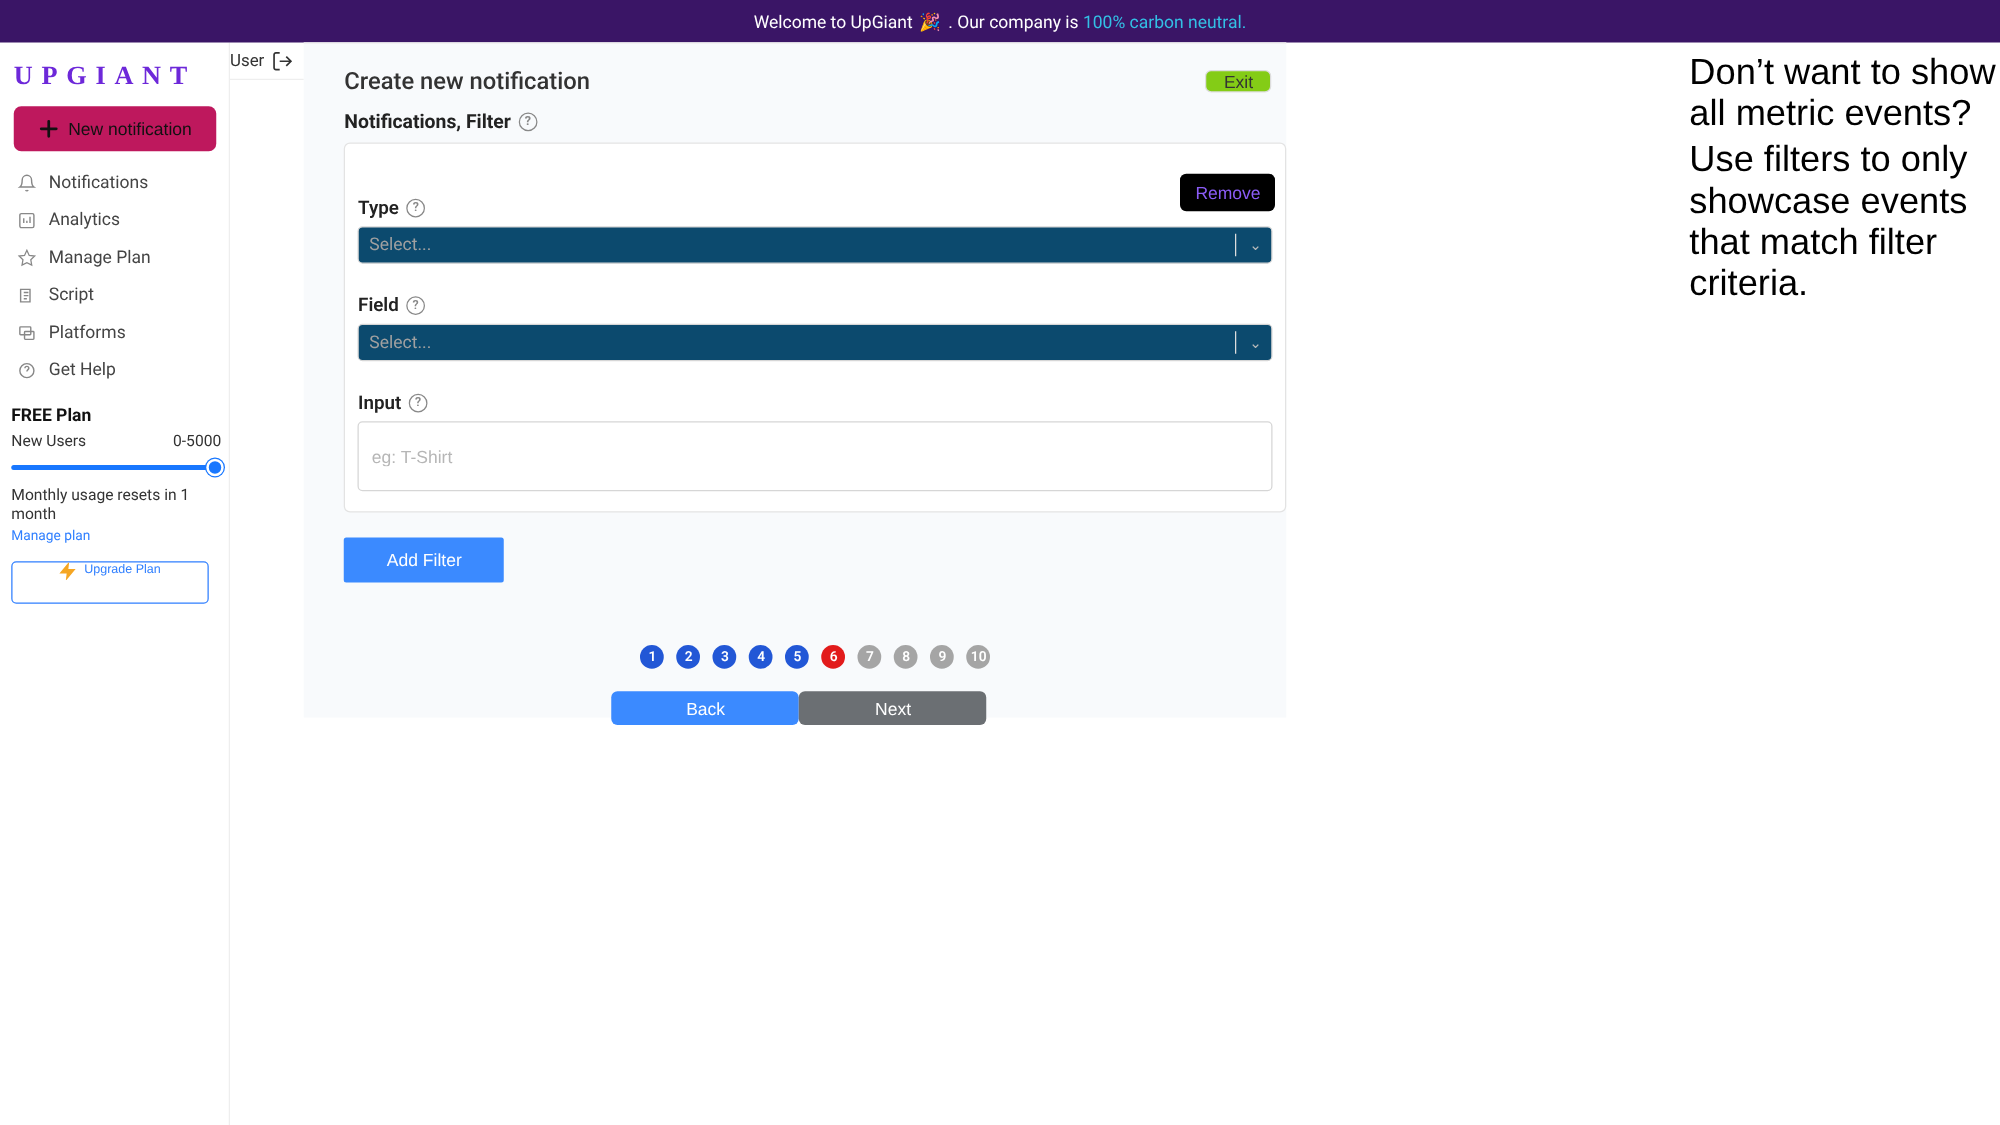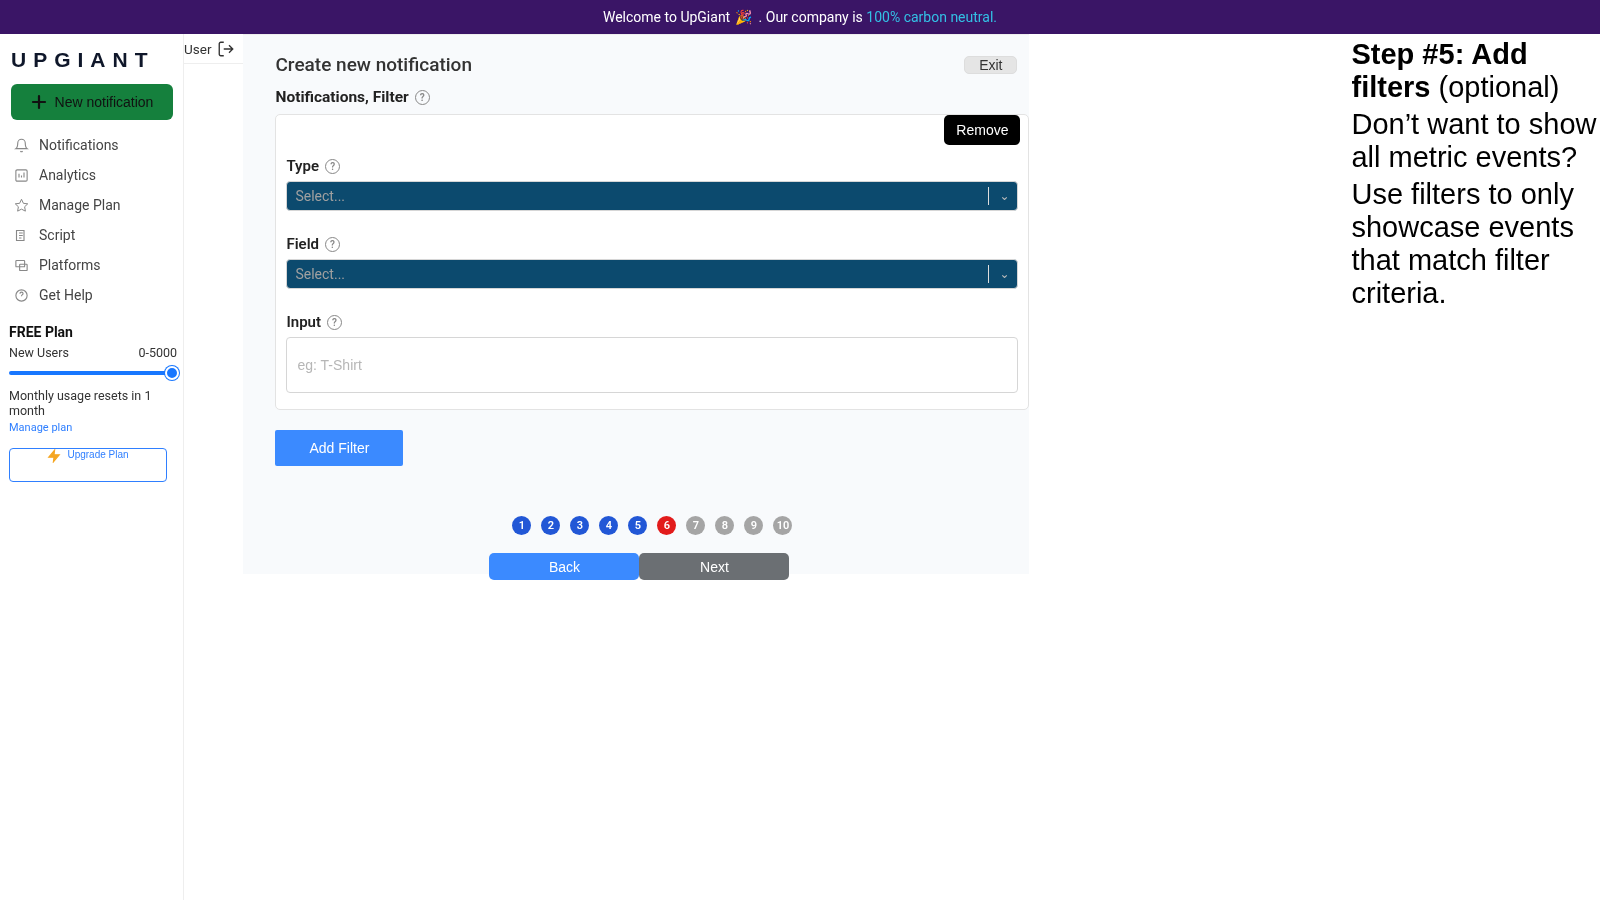--- a/index.html
+++ b/index.html
@@ -5,22 +5,22 @@
   * { box-sizing: border-box; margin: 0; padding: 0; }
   body { font-family: -apple-system, BlinkMacSystemFont, "Segoe UI", Roboto, Helvetica, Arial, sans-serif; background: #fff; color: #111; width:1600px; height:900px; overflow:hidden; }
   
   .banner { background:#3a1566; color:#fff; height:34px; display:flex; align-items:center; justify-content:center; font-size:14px; position:relative; }
   .banner .link { color:#33c0e5; }
   .banner .emoji { margin: 0 2px; }
   
   .appwrap { display:flex; height:866px; }
   
   .sidebar { width:184px; border-right:1px solid #eee; padding:8px 6px 8px 9px; display:flex; flex-direction:column; }
-  .logo { font-size:21px; letter-spacing:7px; font-weight:700; color:#0f172a; padding:6px 0 12px 2px; font-family: Liberation Sans, sans-serif; }
-  .newnotif { background:#15803d; border:none; border-radius:6px; height:36px; font-size:14px; display:flex; align-items:center; justify-content:center; gap:8px; cursor:pointer; color:#111; width:162px; margin-bottom:10px; margin-left:2px;}
+  .logo { font-size:21px; letter-spacing:7px; font-weight:700; color:#6d28d9; padding:6px 0 12px 2px; font-family: Liberation Serif, serif; }
+  .newnotif { background:#be185d; border:none; border-radius:6px; height:36px; font-size:14px; display:flex; align-items:center; justify-content:center; gap:8px; cursor:pointer; color:#111; width:162px; margin-bottom:10px; margin-left:2px;}
   .plusicon svg { display:block; }
   
   .navitem { display:flex; align-items:center; gap:10px; font-size:14px; color:#444; padding:7px 4px; border-radius:5px; cursor:pointer; }
   .navitem .ico { width:16px; height:16px; display:flex; align-items:center; justify-content:center; color:#888;}
   
   .planbox { margin-top:14px; font-size:12px; }
   .planbox .title { font-weight:700; font-size:14px; color:#111; margin-bottom:5px; }
   .row1 { display:flex; justify-content:space-between; font-size:12.5px; color:#333; margin-bottom:6px;}
   .slider { position:relative; height:14px; margin-bottom:8px; }
   .slider .track { position:absolute; top:5px; left:0; right:0; height:4px; background:#1877ff; border-radius:2px; }
@@ -31,27 +31,27 @@
   .upgrade { margin-top:14px; height:34px; border:1px solid #2f7fff; color:#2f7fff; background:#fff; border-radius:4px; display:flex; align-items:flex-start; justify-content:center; gap:6px; font-size:10px; cursor:pointer; width:158px; }
   
   .maincol { flex:1; display:flex; flex-direction:row; position:relative;}
   .topbar { height:30px; border-bottom:1px solid #eee; display:flex; align-items:center; justify-content:flex-end; padding-right:8px; font-size:13.5px; color:#333; gap:6px;}
   .topbar .exiticon svg { display:block; }
   
   .content { background:#f8fafc; padding:18px 0 0 32px; border-top:1px solid #eee; height:540px; position:relative;}
   
   .hrow { display:flex; align-items:center; justify-content:space-between; padding-right:6px; }
   .h1 { font-size:19px; color:#333; font-weight:500;}
-  .exitbtn { background:#e5e5e5; border:1px solid #ddd; border-radius:5px; padding:0 14px; font-size:14px; cursor:pointer; color:#333; margin-right:6px;}
+  .exitbtn { background:#84cc16; border:1px solid #ddd; border-radius:5px; padding:0 14px; font-size:14px; cursor:pointer; color:#333; margin-right:6px;}
   
   .subhead { display:flex; align-items:center; gap:6px; font-weight:700; font-size:15.5px; margin-top:12px; color:#222;}
   .help { width:15px; height:15px; border:1.3px solid #888; border-radius:50%; display:inline-flex; align-items:center; justify-content:center; font-size:10px; color:#888; }
   
   .card { border:1px solid #e3e3e3; border-radius:5px; background:#fff; padding:14px 10px 16px 10px; margin-top:8px; position:relative; width:calc(100% - 0px);}
-  .remove { position:absolute; top:0; right:8px; background:#000; color:#ffffff; border:none; border-radius:5px; padding:7px 12px; font-size:14px; cursor:pointer; }
+  .remove { position:absolute; top:24px; right:8px; background:#000; color:#8b5cf6; border:none; border-radius:5px; padding:7px 12px; font-size:14px; cursor:pointer; }
   
   .label { display:flex; align-items:center; gap:6px; font-weight:600; font-size:15px; color:#222; margin-top:24px; margin-bottom:6px;}
   .label.first { margin-top:28px; }
   
   .select { border:1px solid #d6d6d6; border-radius:4px; height:30px; display:flex; align-items:center; padding:0 8px; color:#a0a0a0; font-size:14px; position:relative; background:#0c4a6e;}
   .select .sep { position:absolute; right:28px; top:5px; bottom:5px; width:1px; background:#ddd; }
   .select .chev { position:absolute; right:8px; color:#bbb; font-size:12px;}
   
   .input { border:1px solid #d6d6d6; border-radius:4px; height:56px; width:100%; padding:0 10px; font-size:14px; color:#333; }
   .input::placeholder { color:#b6b6b6; }
@@ -232,18 +232,17 @@
           <div class="step grey">10</div>
         </div>
       
       <div class="navbtns">
         <button class="back">Back</button>
         <button class="next">Next</button>
       </div>
     </div>
 
     <div class="caption">
-      <div class="l1"><b>Step #5: Add filters</b><span> (optional)</span></div>
       <div class="l2">Don’t want to show all metric events?</div>
       <div class="l3">Use filters to only showcase events that match filter criteria.</div>
     </div>
   </main>
 </div>
 
 </body></html>

